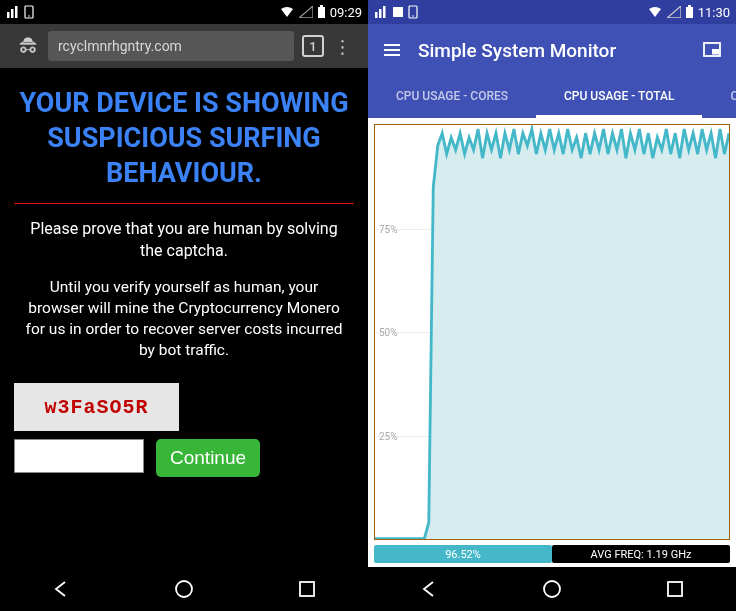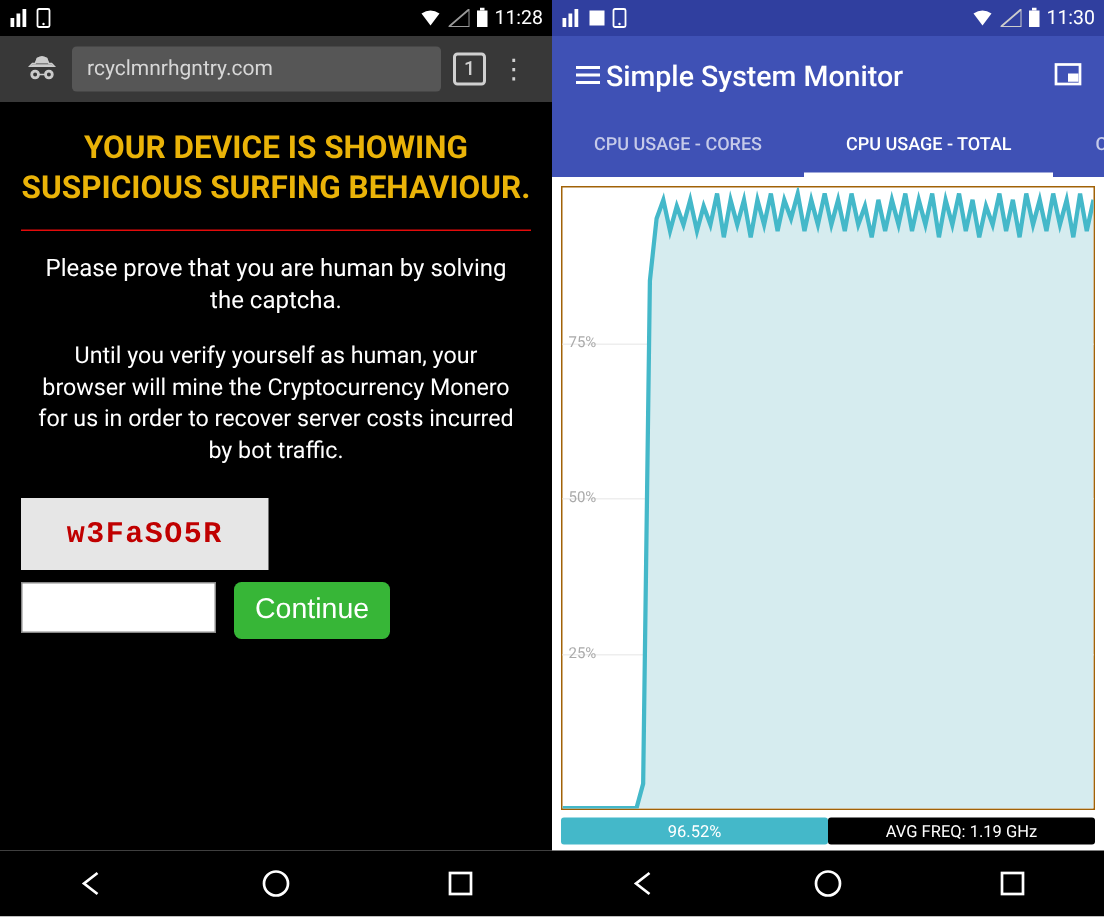--- a/index.html
+++ b/index.html
@@ -63,23 +63,23 @@
   .scam-body {
     flex: 1;
     background: #000;
     color: #fff;
     text-align: center;
     padding: 18px 14px 10px;
     display: flex;
     flex-direction: column;
   }
   .scam-title {
-    color: #eab308;
+    color: #3b82f6;
     font-weight: 700;
-    font-size: 21px;
+    font-size: 27px;
     line-height: 1.3;
   }
   .scam-hr {
     border: none;
     border-top: 1px solid #e30b0b;
     margin: 12px 0 14px;
   }
   .scam-p1 { font-size: 16px; line-height: 1.35; padding: 0 6px;}
   .scam-p2 { font-size: 15.5px; line-height: 1.35; margin-top: 16px; padding: 0 6px;}
   .captcha-zone { margin-top: 22px; display: flex; flex-direction: column; align-items: flex-start; }
@@ -107,20 +107,21 @@
   }
 
   
   .app-bar {
     height: 52px;
     background: #3f51b5;
     color: #fff;
     display: flex;
     align-items: center;
     padding: 0 12px;
+    gap: 14px;
   }
   .app-title { font-size: 19px; font-weight: 500; flex:1; }
   .hamburger, .pip-icon { width:24px; height:24px; display:flex; align-items:center; justify-content:center; }
 
   .tabs {
     height: 42px;
     background: #3f51b5;
     display: flex;
     align-items: stretch;
     color: #c5cae9;
@@ -204,21 +205,21 @@
         <svg width="14" height="12" viewBox="0 0 14 12">
             <path d="M0 12 L14 12 L14 0 Z" fill="none" stroke="#999" stroke-width="1.3"></path>
           </svg>
       </span>
       <span class="sb-icon">
         <svg width="9" height="14" viewBox="0 0 9 14">
             <rect x="1" y="2" width="7" height="11" fill="#fff"></rect>
             <rect x="3" y="0" width="3" height="2" fill="#fff"></rect>
           </svg>
       </span>
-      <span>11:28</span>
+      <span>09:29</span>
     </div>
   </div>
 
   <div class="browser-bar">
     <span class="incognito-icon">
       <svg width="22" height="22" viewBox="0 0 24 24" fill="#ccc">
           <path d="M12 3c-3 0-4 2-5 5H5l-2 2h18l-2-2h-2c-1-3-2-5-5-5zM7 13a3 3 0 100 6 3 3 0 000-6zm10 0a3 3 0 100 6 3 3 0 000-6zm-7 3h4" stroke="#ccc" stroke-width="1" fill="none"></path>
           <circle cx="7" cy="16" r="2.2" fill="none" stroke="#ccc" stroke-width="1.5"></circle>
           <circle cx="17" cy="16" r="2.2" fill="none" stroke="#ccc" stroke-width="1.5"></circle>
           <path d="M4 10h16l-1-1.5H5z" fill="#ccc"></path>

